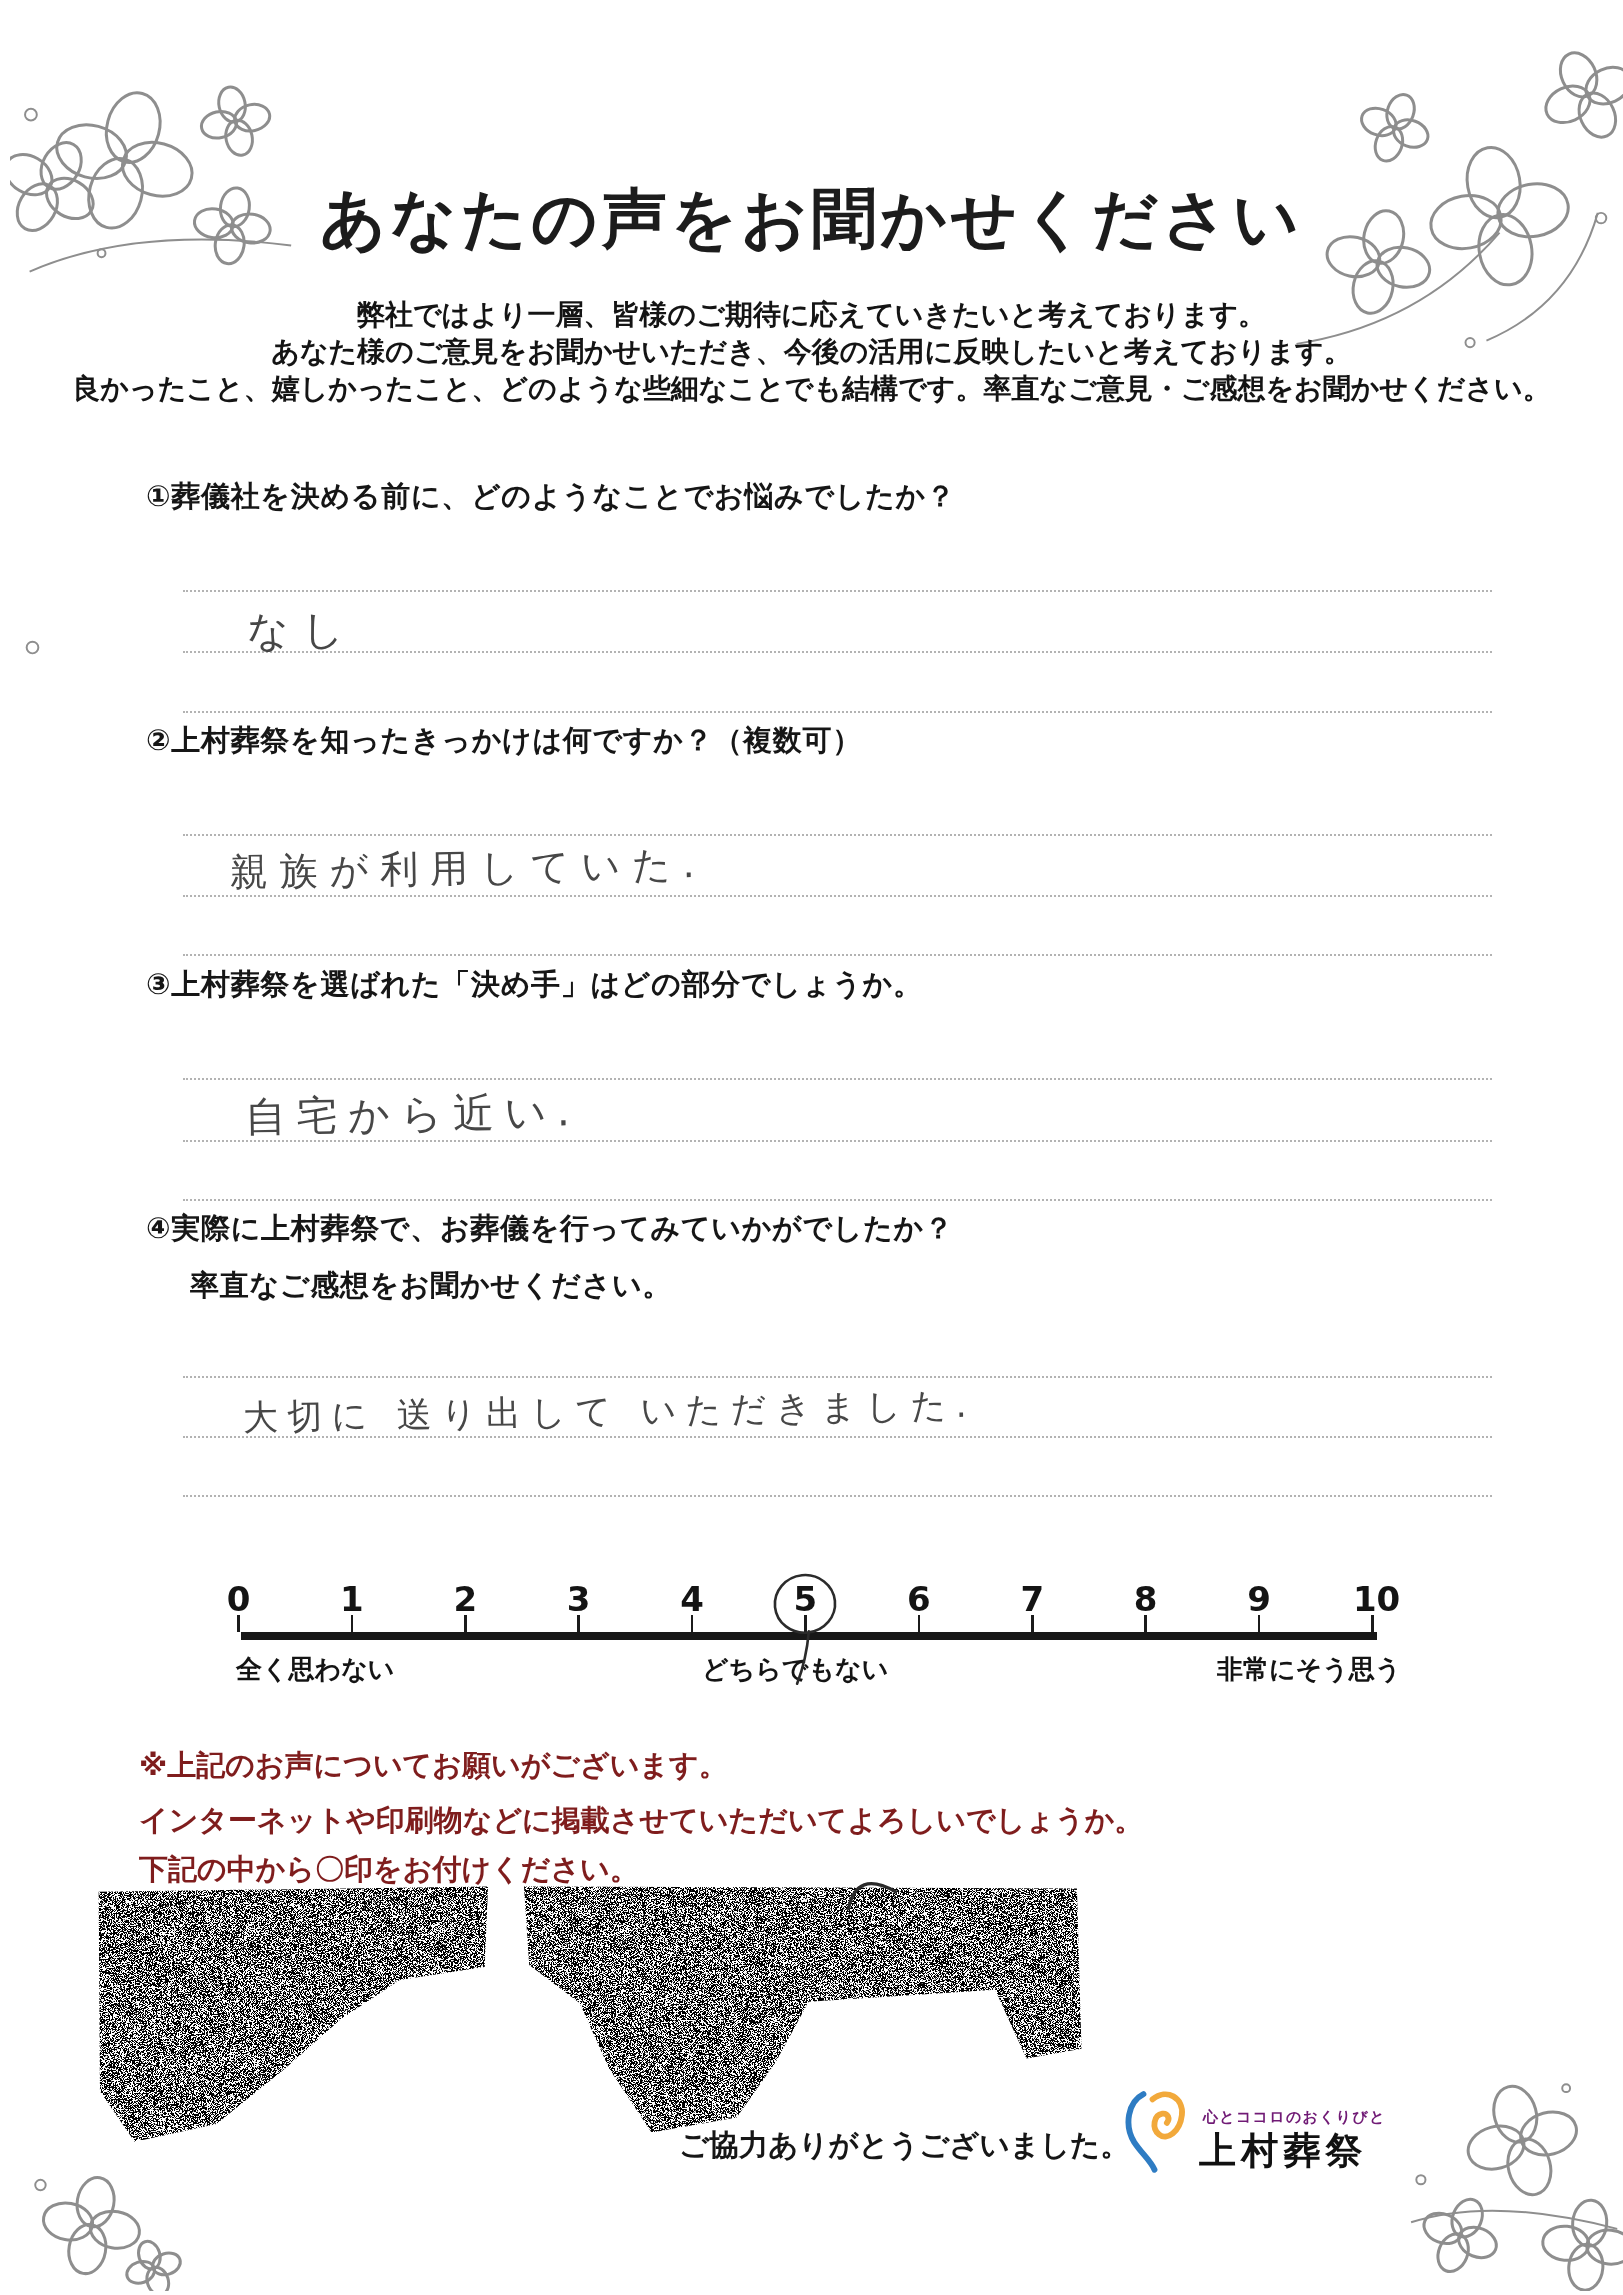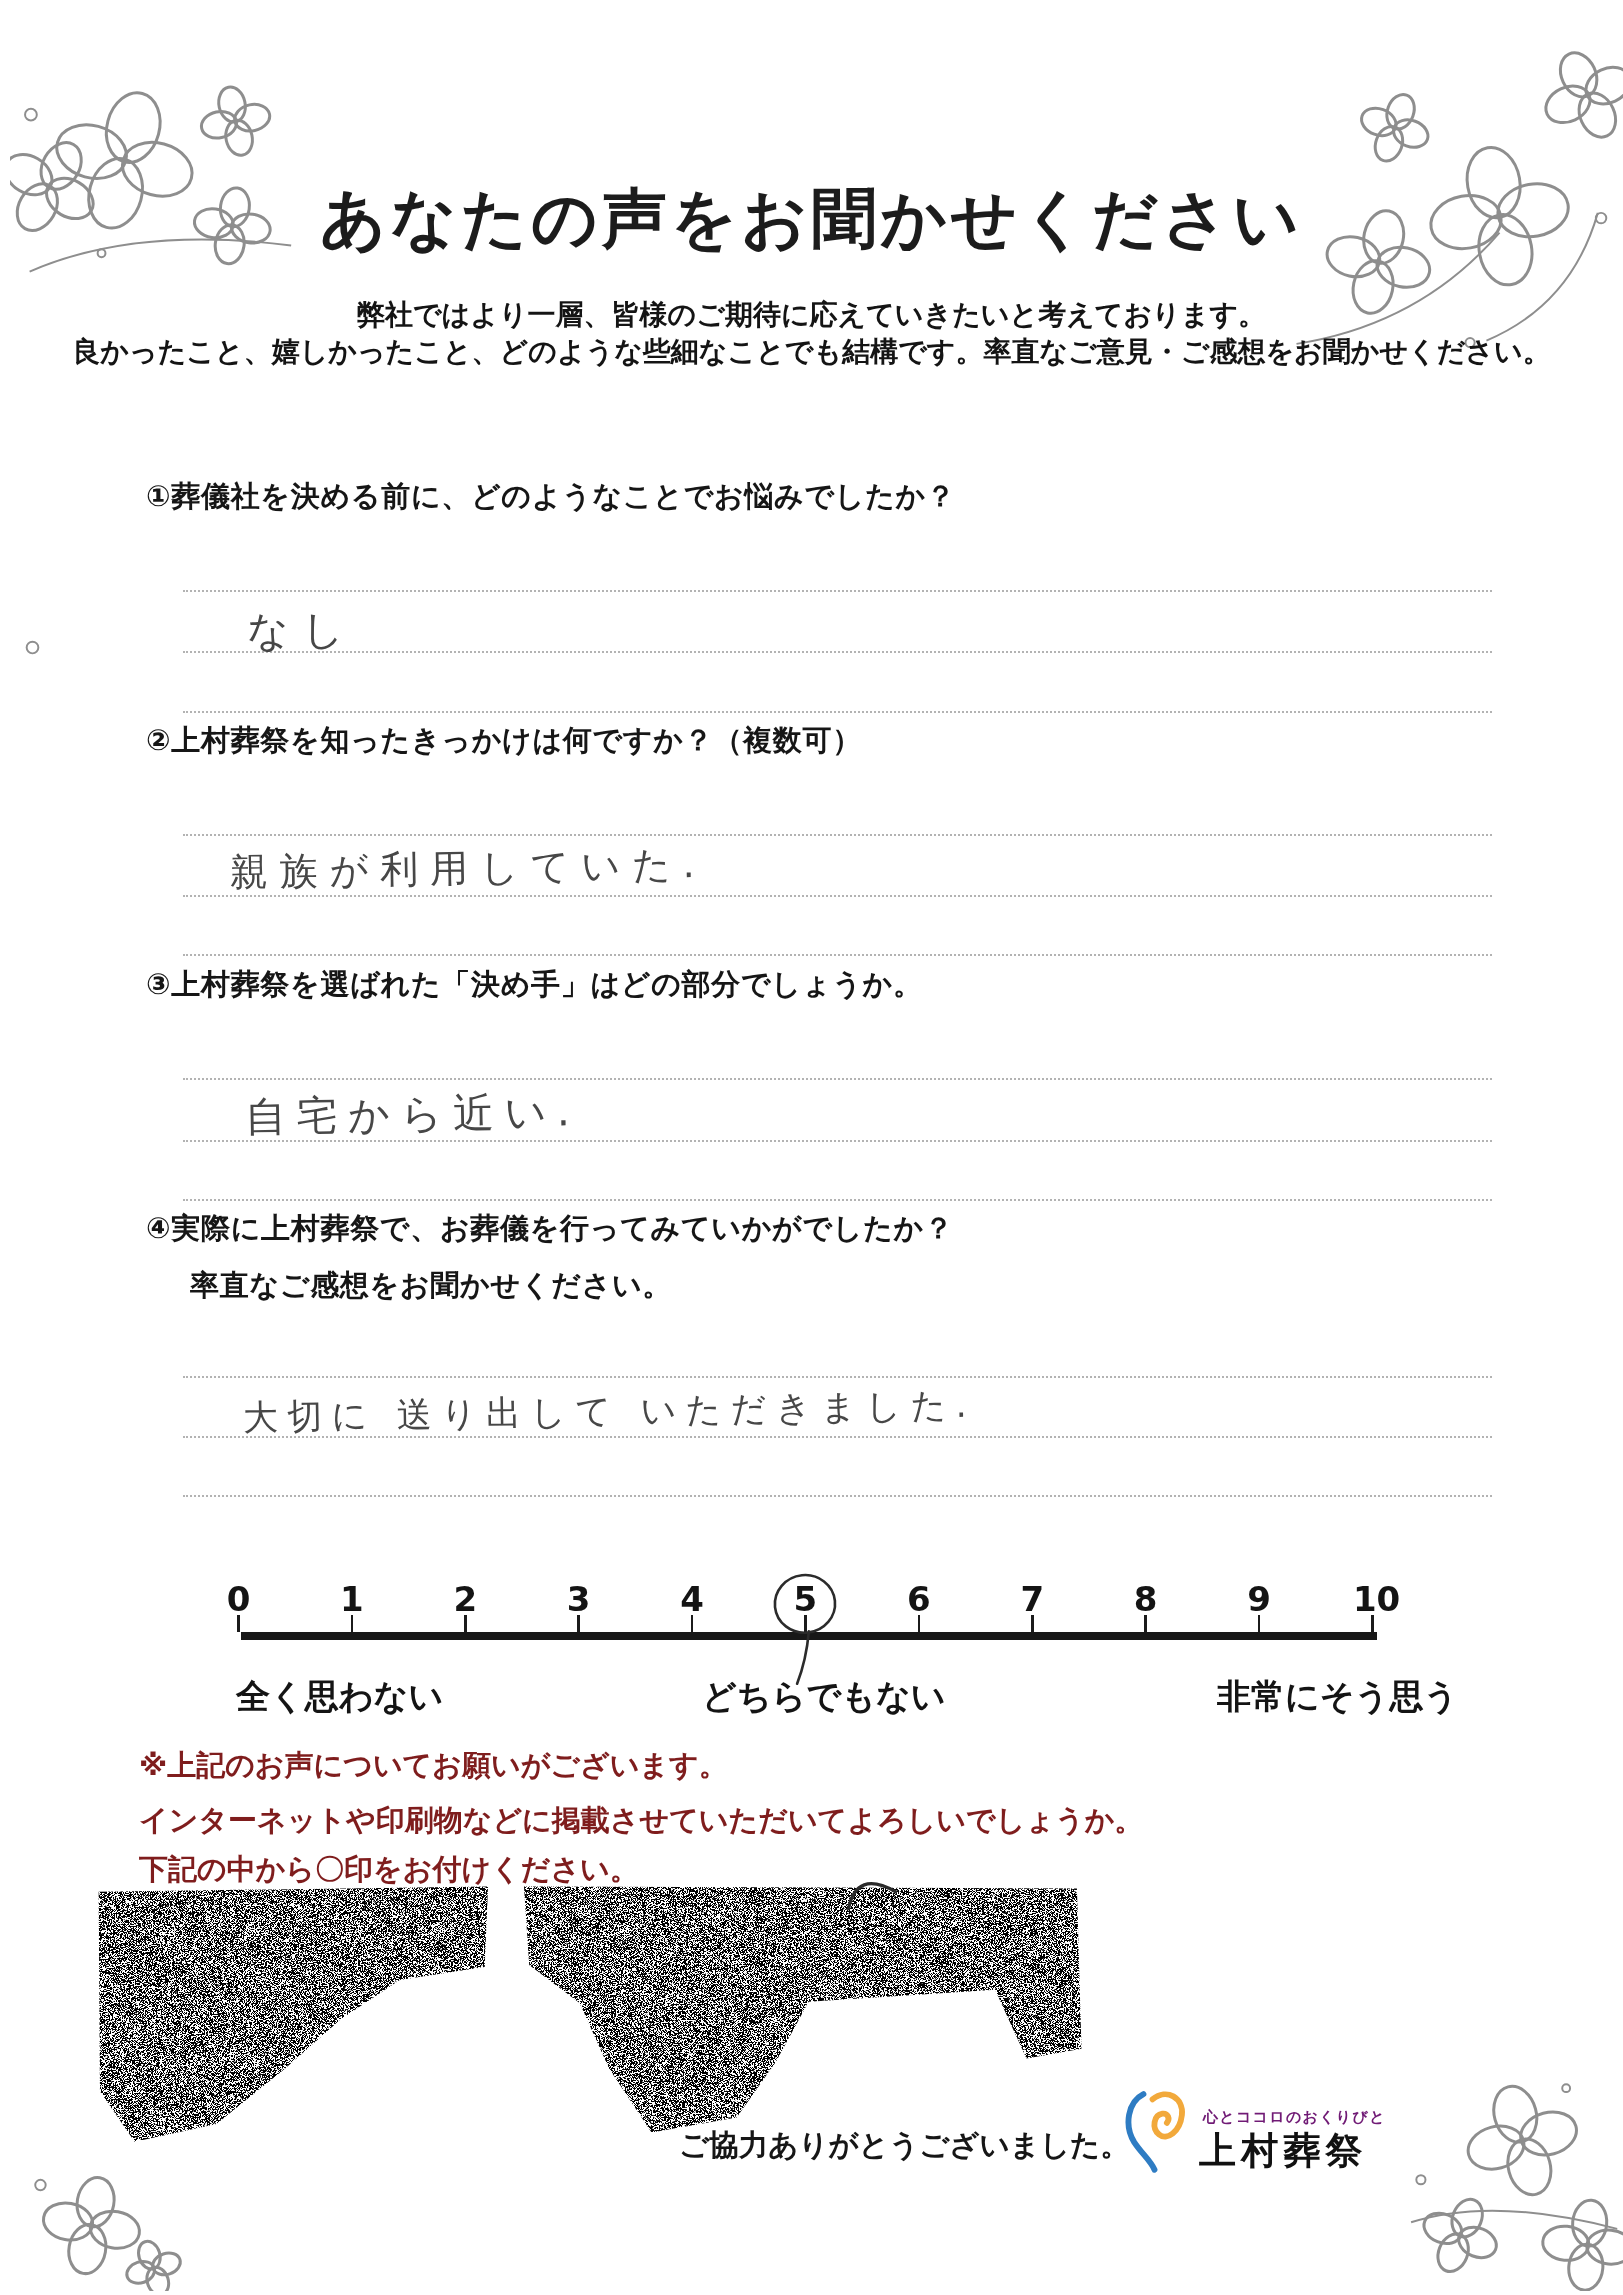--- a/index.html
+++ b/index.html
@@ -26,21 +26,21 @@
   .hand{
     position:absolute;font-size:38px;font-weight:normal;color:#2e2e2e;
     white-space:nowrap;transform:rotate(-1deg);opacity:.88;
   }
   .scale-numbers{position:absolute;left:219px;top:1579px;width:1173px;display:flex;justify-content:space-between;}
   .snum{width:39px;text-align:center;font-size:34px;font-weight:bold;color:#141414;}
   .scale-ticks{position:absolute;left:219px;top:1615px;width:1173px;display:flex;justify-content:space-between;}
   .tickcell{width:39px;display:flex;justify-content:center;}
   .tick{width:2.6px;height:17px;background:#1b1b1b;}
   .scale-bar{position:absolute;left:241px;top:1632px;width:1136px;height:7.9px;background:#181818;}
-  .slabel{position:absolute;top:1652px;font-size:34px;font-weight:bold;color:#141414;white-space:nowrap;margin-top:22px;}
+  .slabel{position:absolute;top:1652px;font-size:26px;font-weight:bold;color:#141414;white-space:nowrap;}
   .note{position:absolute;left:139px;font-size:29px;font-weight:bold;color:#7f1d1d;white-space:nowrap;}
   .thanks{position:absolute;left:679px;top:2126px;font-size:29.5px;font-weight:bold;color:#161616;white-space:nowrap;font-family:Liberation Mono, monospace;}
   .tagline{position:absolute;left:1203px;top:2108px;font-size:15px;font-weight:bold;letter-spacing:1.3px;color:#701a75;white-space:nowrap;}
   .brand{position:absolute;left:1199px;top:2126px;font-size:37px;font-weight:bold;letter-spacing:5.2px;color:#111;white-space:nowrap;}
   .doodle{stroke:#8e8e8e;fill:none;stroke-width:3px;}
 </style>
 </head>
 <body>
 
 <div class="page">
@@ -89,20 +89,21 @@
     <use href="#clover" class="doodle" transform="translate(90,265) scale(1.1) rotate(22)"></use>
     <use href="#clover" class="doodle" transform="translate(285,280) scale(1.3) rotate(5)"></use>
     <circle class="doodle" cx="30" cy="180" r="7"></circle>
     <circle class="doodle" cx="252" cy="40" r="6"></circle>
     <path class="doodle" d="M15,245 Q140,205 330,255" stroke-width="2"></path>
   </svg>
 
   <h1 class="title">あなたの声をお聞かせください</h1>
   <div class="intro">
     <p>弊社ではより一層、皆様のご期待に応えていきたいと考えております。</p>
+    <p>あなた様のご意見をお聞かせいただき、今後の活用に反映したいと考えております。</p>
     <p>良かったこと、嬉しかったこと、どのような些細なことでも結構です。率直なご意見・ご感想をお聞かせください。</p>
   </div>
 
   <div class="q" style="top:477px">①葬儀社を決める前に、どのようなことでお悩みでしたか？</div>
   <div class="dotline" style="top:590px"></div>
   <div class="dotline" style="top:651px"></div>
   <div class="dotline" style="top:711px"></div>
   <span class="hand" style="left:247px;top:603px;font-size:41px;letter-spacing:13px">なし</span>
 
   <div class="q" style="top:721px">②上村葬祭を知ったきっかけは何ですか？（複数可）</div>

